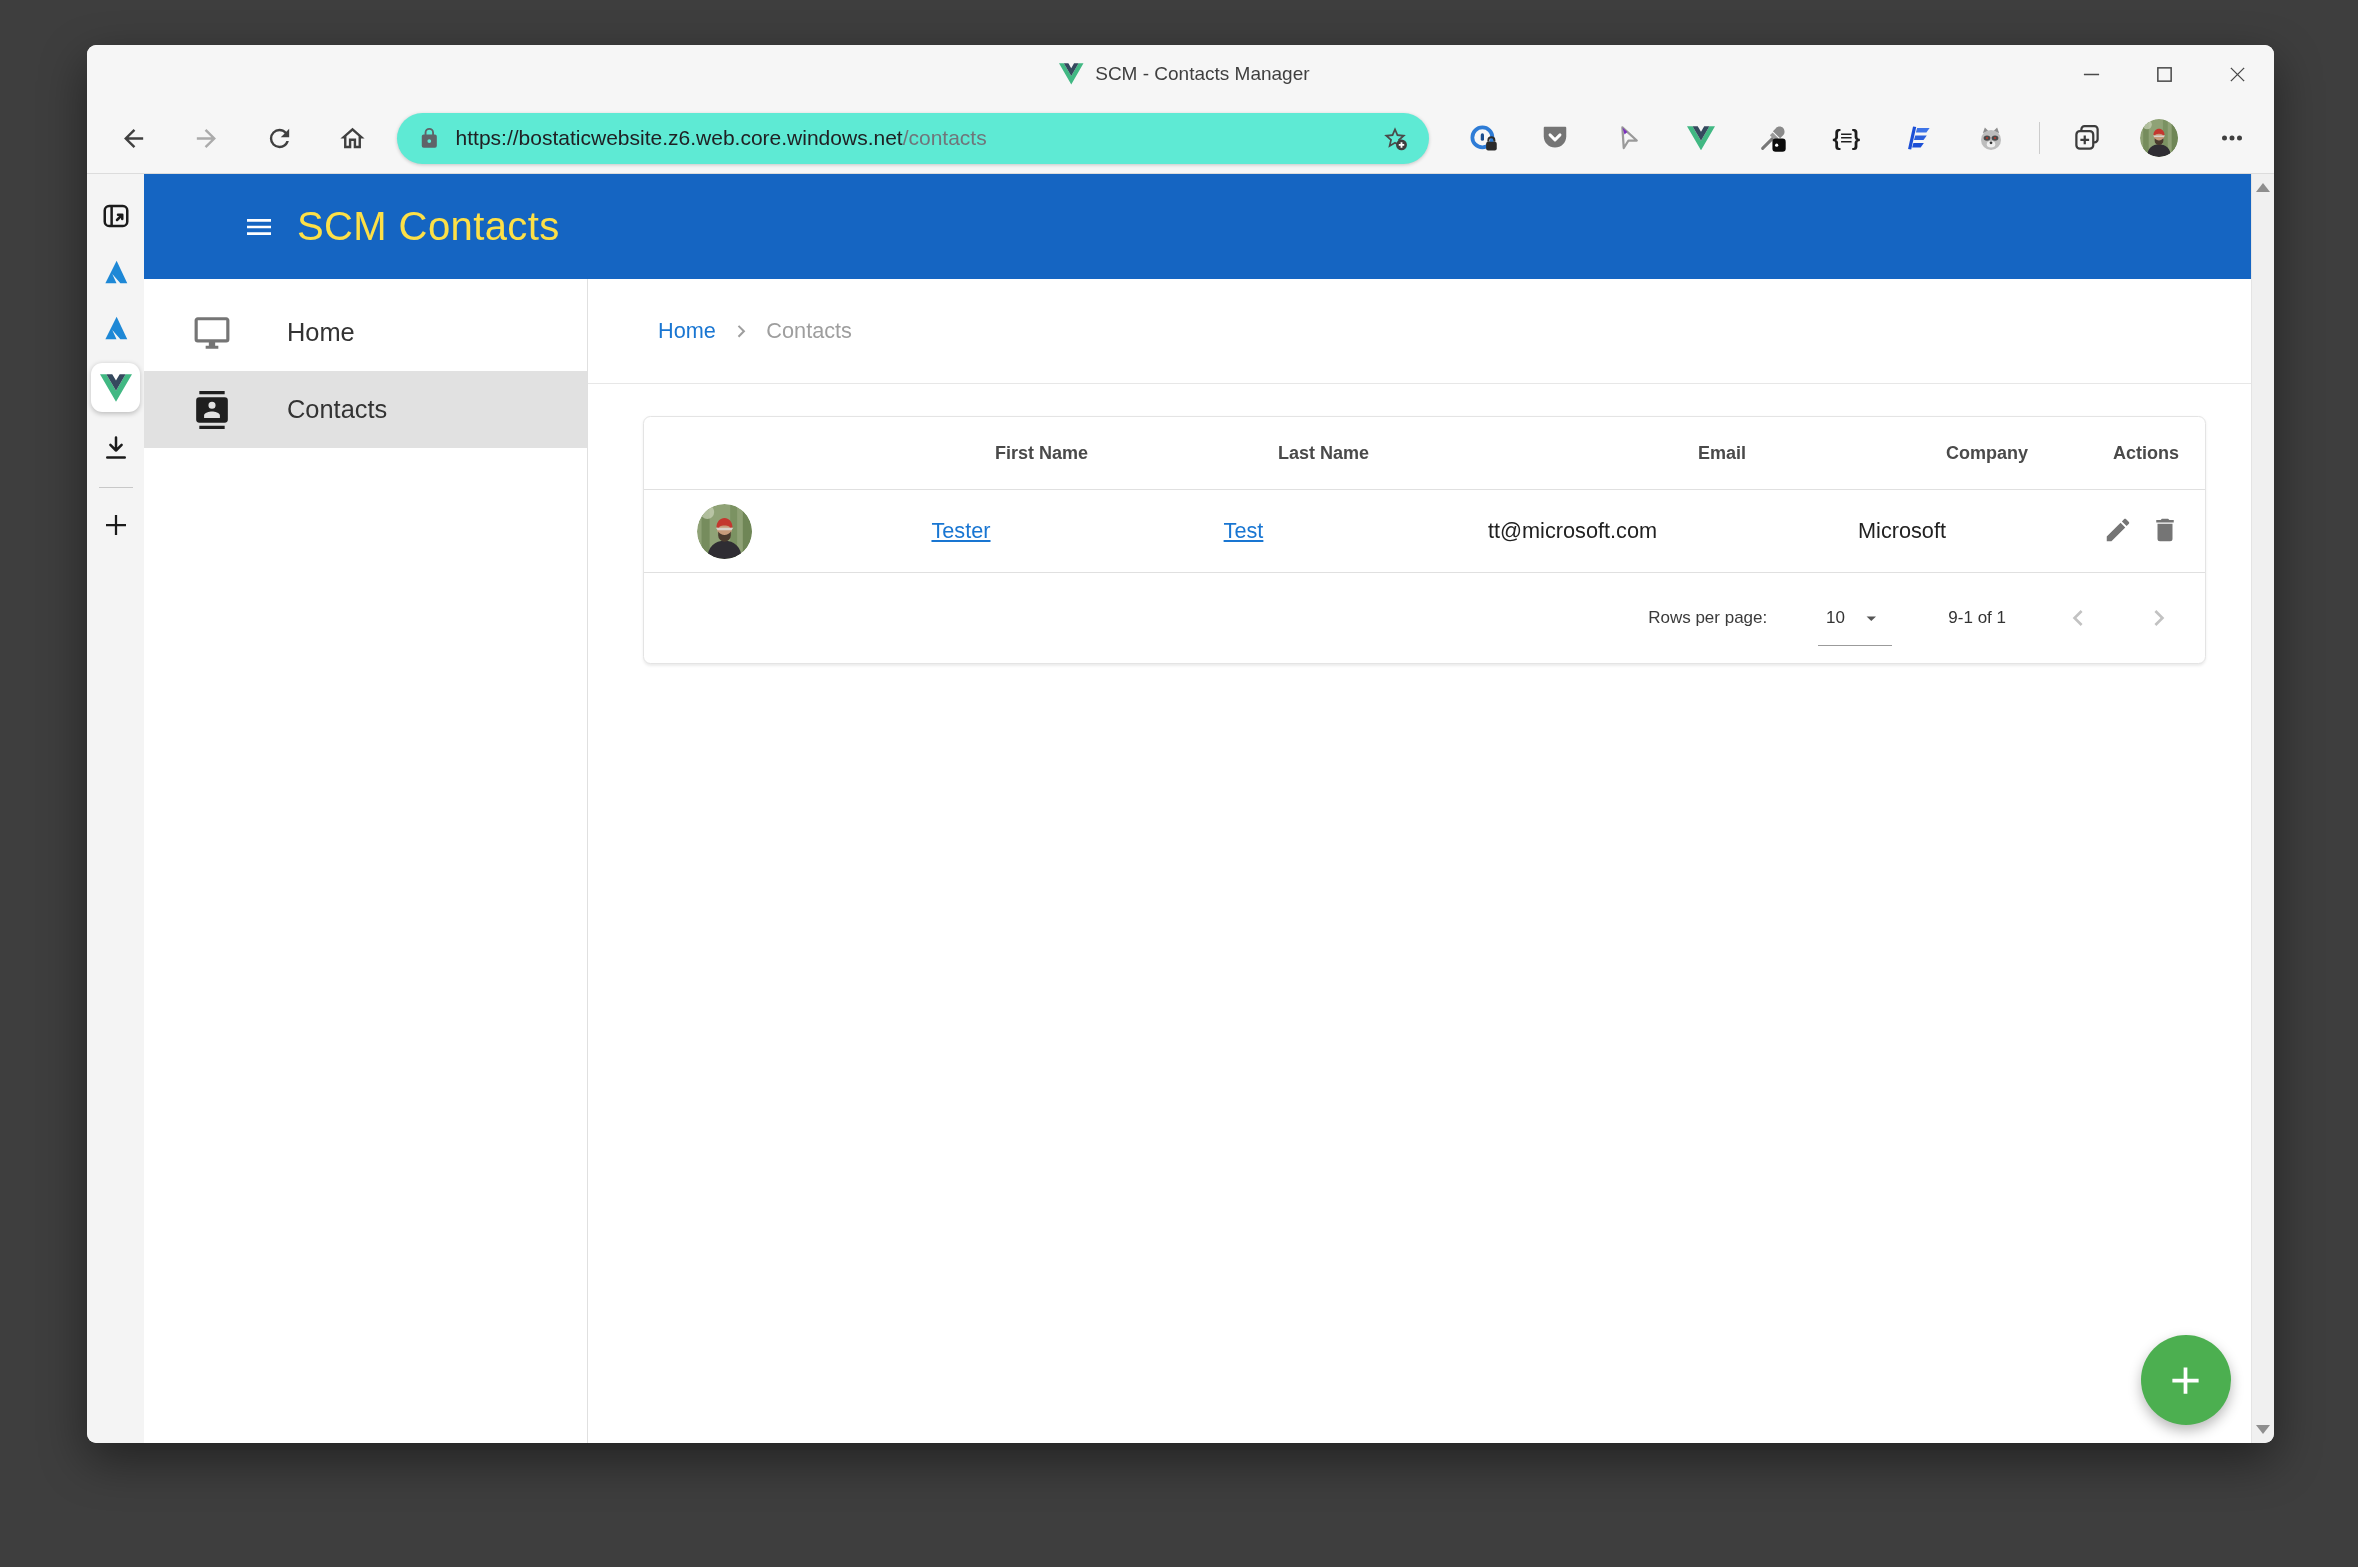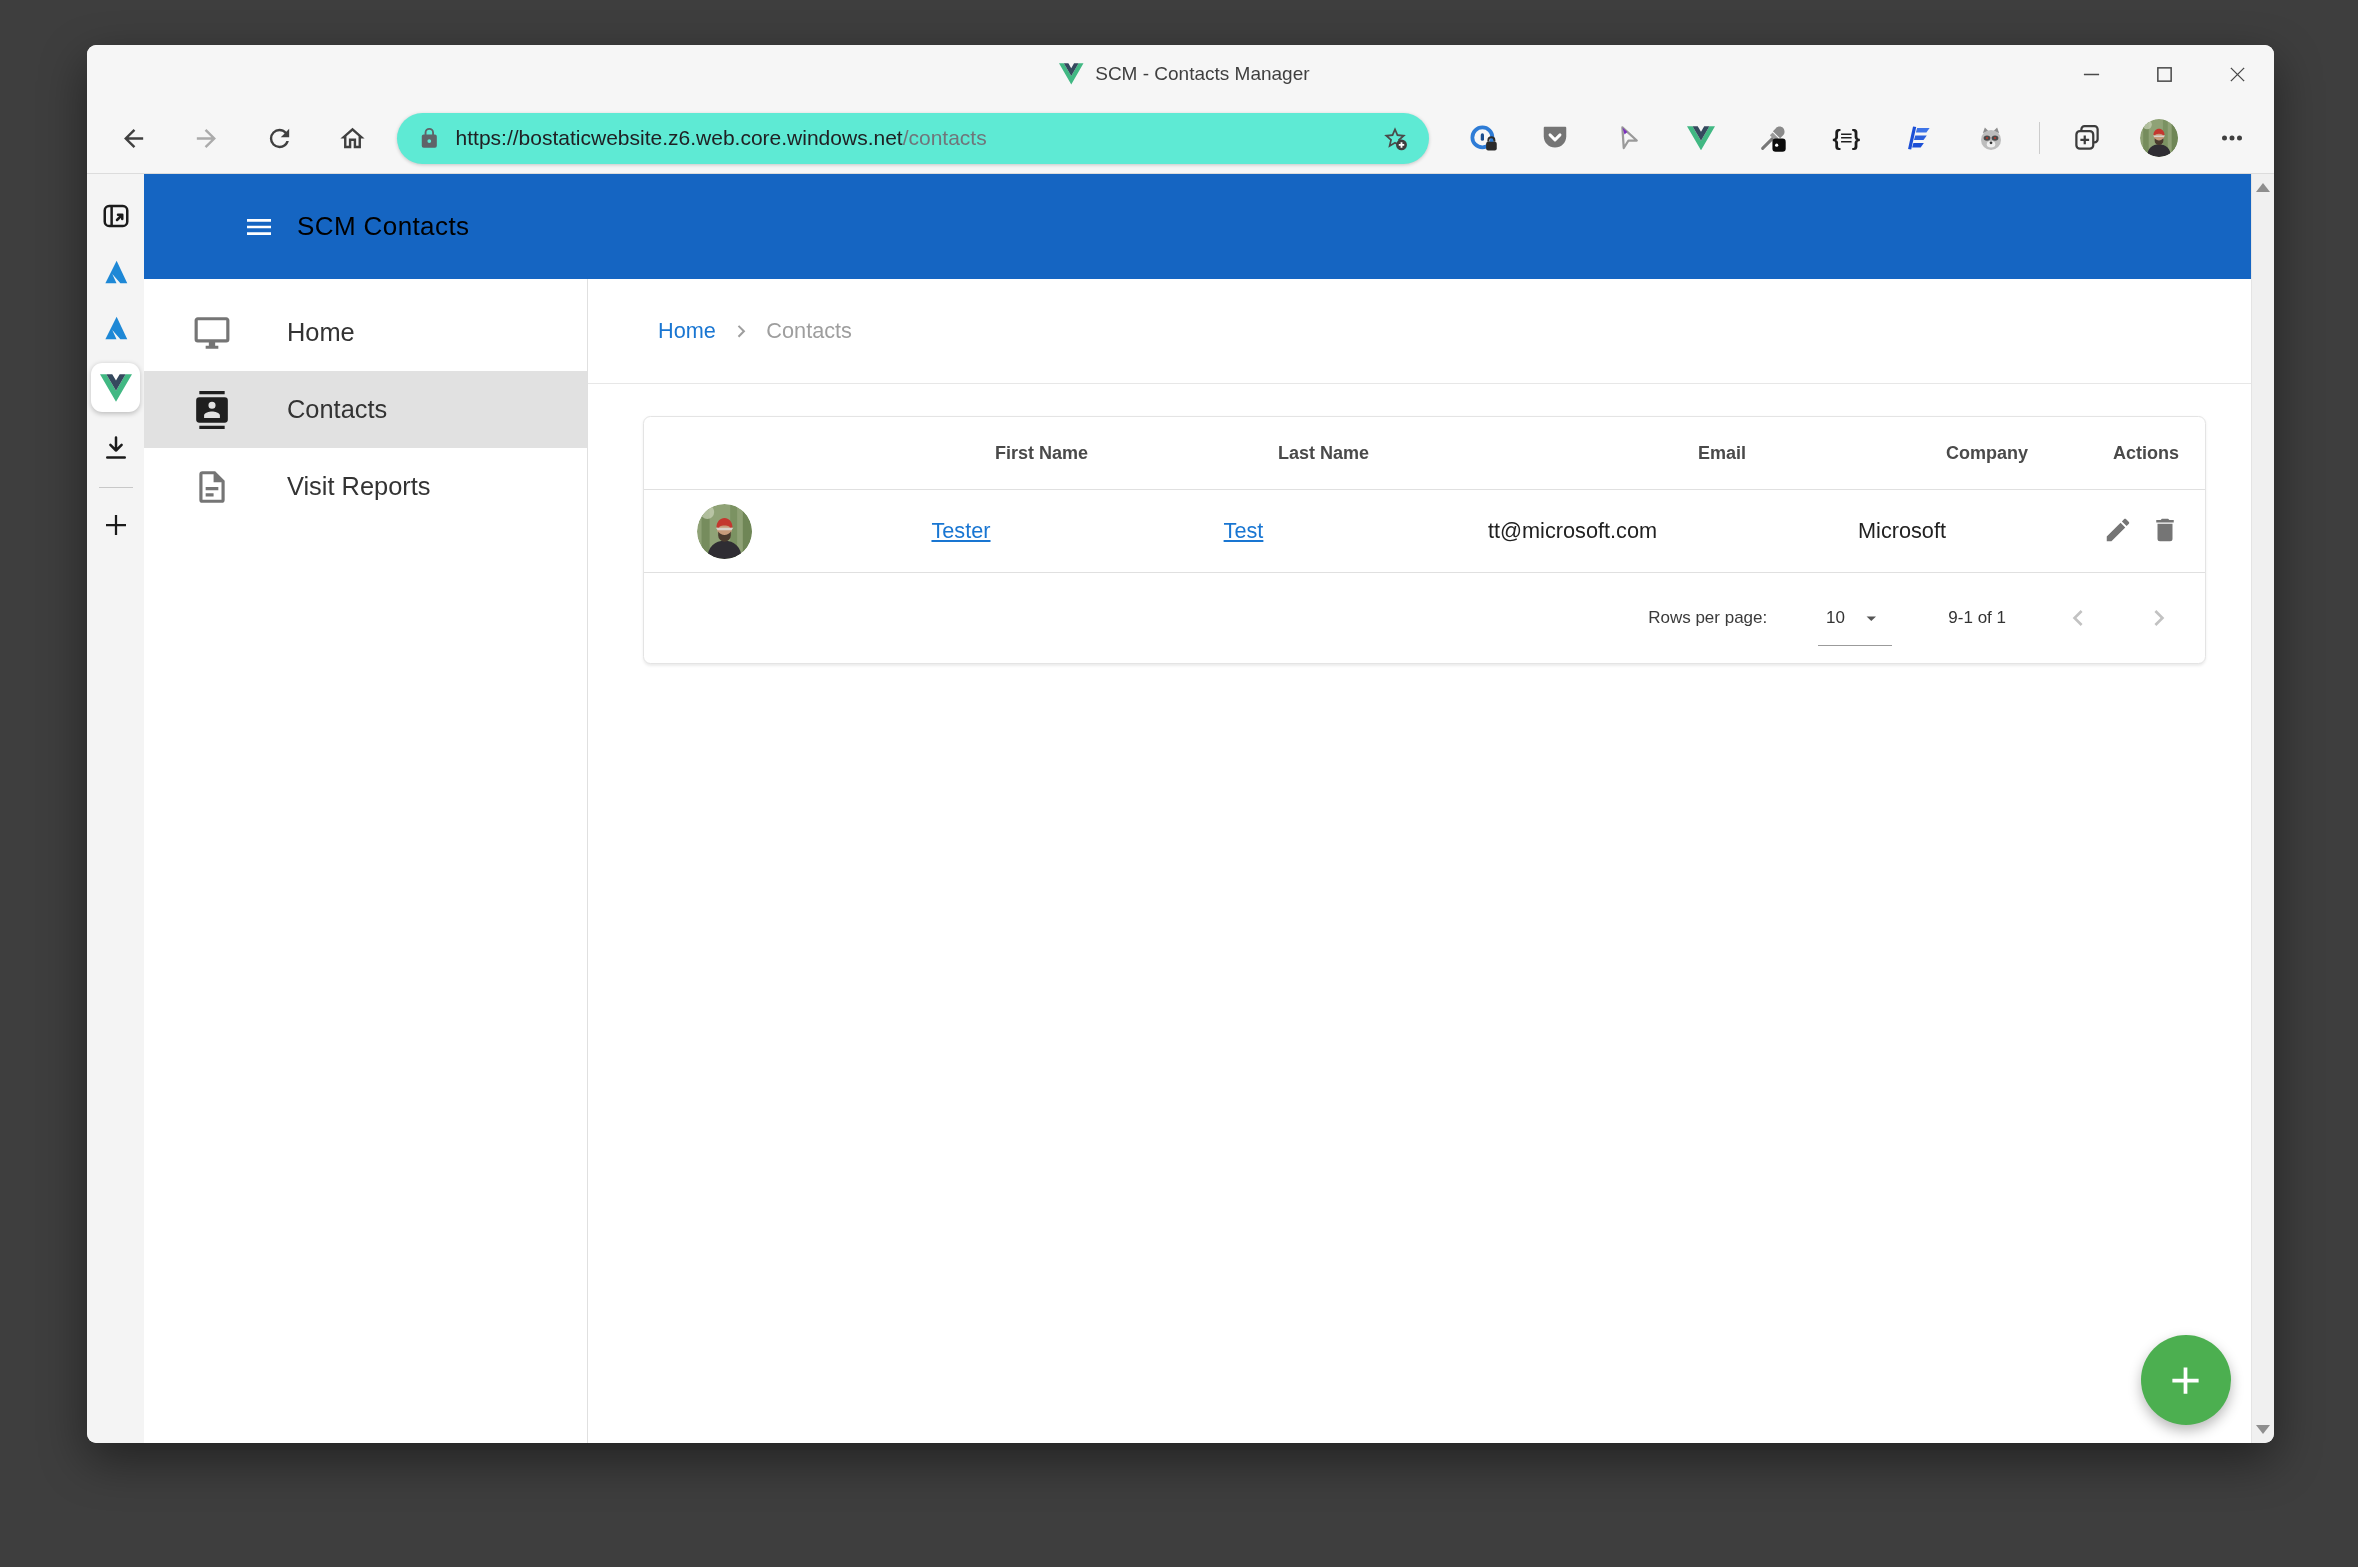--- a/index.html
+++ b/index.html
@@ -53,21 +53,21 @@
   .esb-active { width:49px; height:49px; background:#fff; border-radius:11.3px;
                 box-shadow:0 1.9px 5.6px rgba(0,0,0,.22); margin-bottom:15px; }
   .esb-active svg { width:32px; height:28px; }
   .esb-divider { width:34px; height:0.9px; background:#C8C8C8; margin:3.8px 0 17px; }
 
   .page { flex:1; display:flex; flex-direction:column; min-width:0; background:#fff; }
 
   .appbar { height:105px; flex:none; background:#1565C2; position:relative; display:flex; align-items:center; }
   .hamburger { margin-left:94px; width:41px; height:41px; display:flex; align-items:center; justify-content:center; color:#fff; flex:none; }
   .hamburger .ic { width:32px; height:32px; }
-  .app-title { margin-left:18px; color:#000000; font-size:26px; font-weight:500; letter-spacing:0.4px; white-space:nowrap; }
+  .app-title { margin-left:18px; color:#fde047; font-size:40px; font-weight:500; letter-spacing:0.4px; white-space:nowrap; }
   .search { position:absolute; left:545px; top:24.5px; width:945px; height:58px;
             border-bottom:0.9px solid rgba(255,255,255,.8); display:flex; align-items:center; }
   .search .ic { width:28px; height:28px; color:rgba(255,255,255,.95); margin:0 15px 0 1.9px; flex:none; }
   .search input { background:transparent; border:none; outline:none; color:#fff; font-size:24.5px; flex:1;
                   font-family:"Liberation Sans", sans-serif; }
   .search input::placeholder { color:rgba(255,255,255,.75); }
 
   .page-body { flex:1; display:flex; min-height:0; }
   .drawer { width:444px; flex:none; border-right:0.9px solid #E0E0E0; background:#fff; padding-top:15px; }
   .nav-item { height:77px; display:flex; align-items:center; padding-left:49px; }
@@ -368,28 +368,20 @@
                 </i>
               <span class="nav-label">Home</span>
             </div>
             <div class="nav-item active">
               <i class="ic nav-icon">
                   <svg viewBox="0 0 24 24">
                     <path d="M20,0H4V2H20V0M4,24H20V22H4V24M20,4H4A2,2 0 0,0 2,6V18A2,2 0 0,0 4,20H20A2,2 0 0,0 22,18V6A2,2 0 0,0 20,4M12,6.75A2.25,2.25 0 0,1 14.25,9A2.25,2.25 0 0,1 12,11.25A2.25,2.25 0 0,1 9.75,9A2.25,2.25 0 0,1 12,6.75M17,17H7V15.5C7,13.83 10.33,13 12,13C13.67,13 17,13.83 17,15.5V17Z"></path>
                   </svg>
                 </i>
               <span class="nav-label">Contacts</span>
-            </div>
-            <div class="nav-item">
-              <i class="ic nav-icon">
-                  <svg viewBox="0 0 24 24">
-                    <path d="M6,2A2,2 0 0,0 4,4V20A2,2 0 0,0 6,22H18A2,2 0 0,0 20,20V8L14,2H6M6,4H13V9H18V20H6V4M8,12V14H16V12H8M8,16V18H13V16H8Z"></path>
-                  </svg>
-                </i>
-              <span class="nav-label">Visit Reports</span>
             </div>
           </nav>
 
           <main class="content">
 
             <div class="breadcrumb-bar">
               <span class="bc-link">Home</span>
               <i class="ic bc-sep">
                   <svg viewBox="0 0 24 24">
                     <path d="M8.59,16.58L13.17,12L8.59,7.41L10,6L16,12L10,18L8.59,16.58Z"></path>

